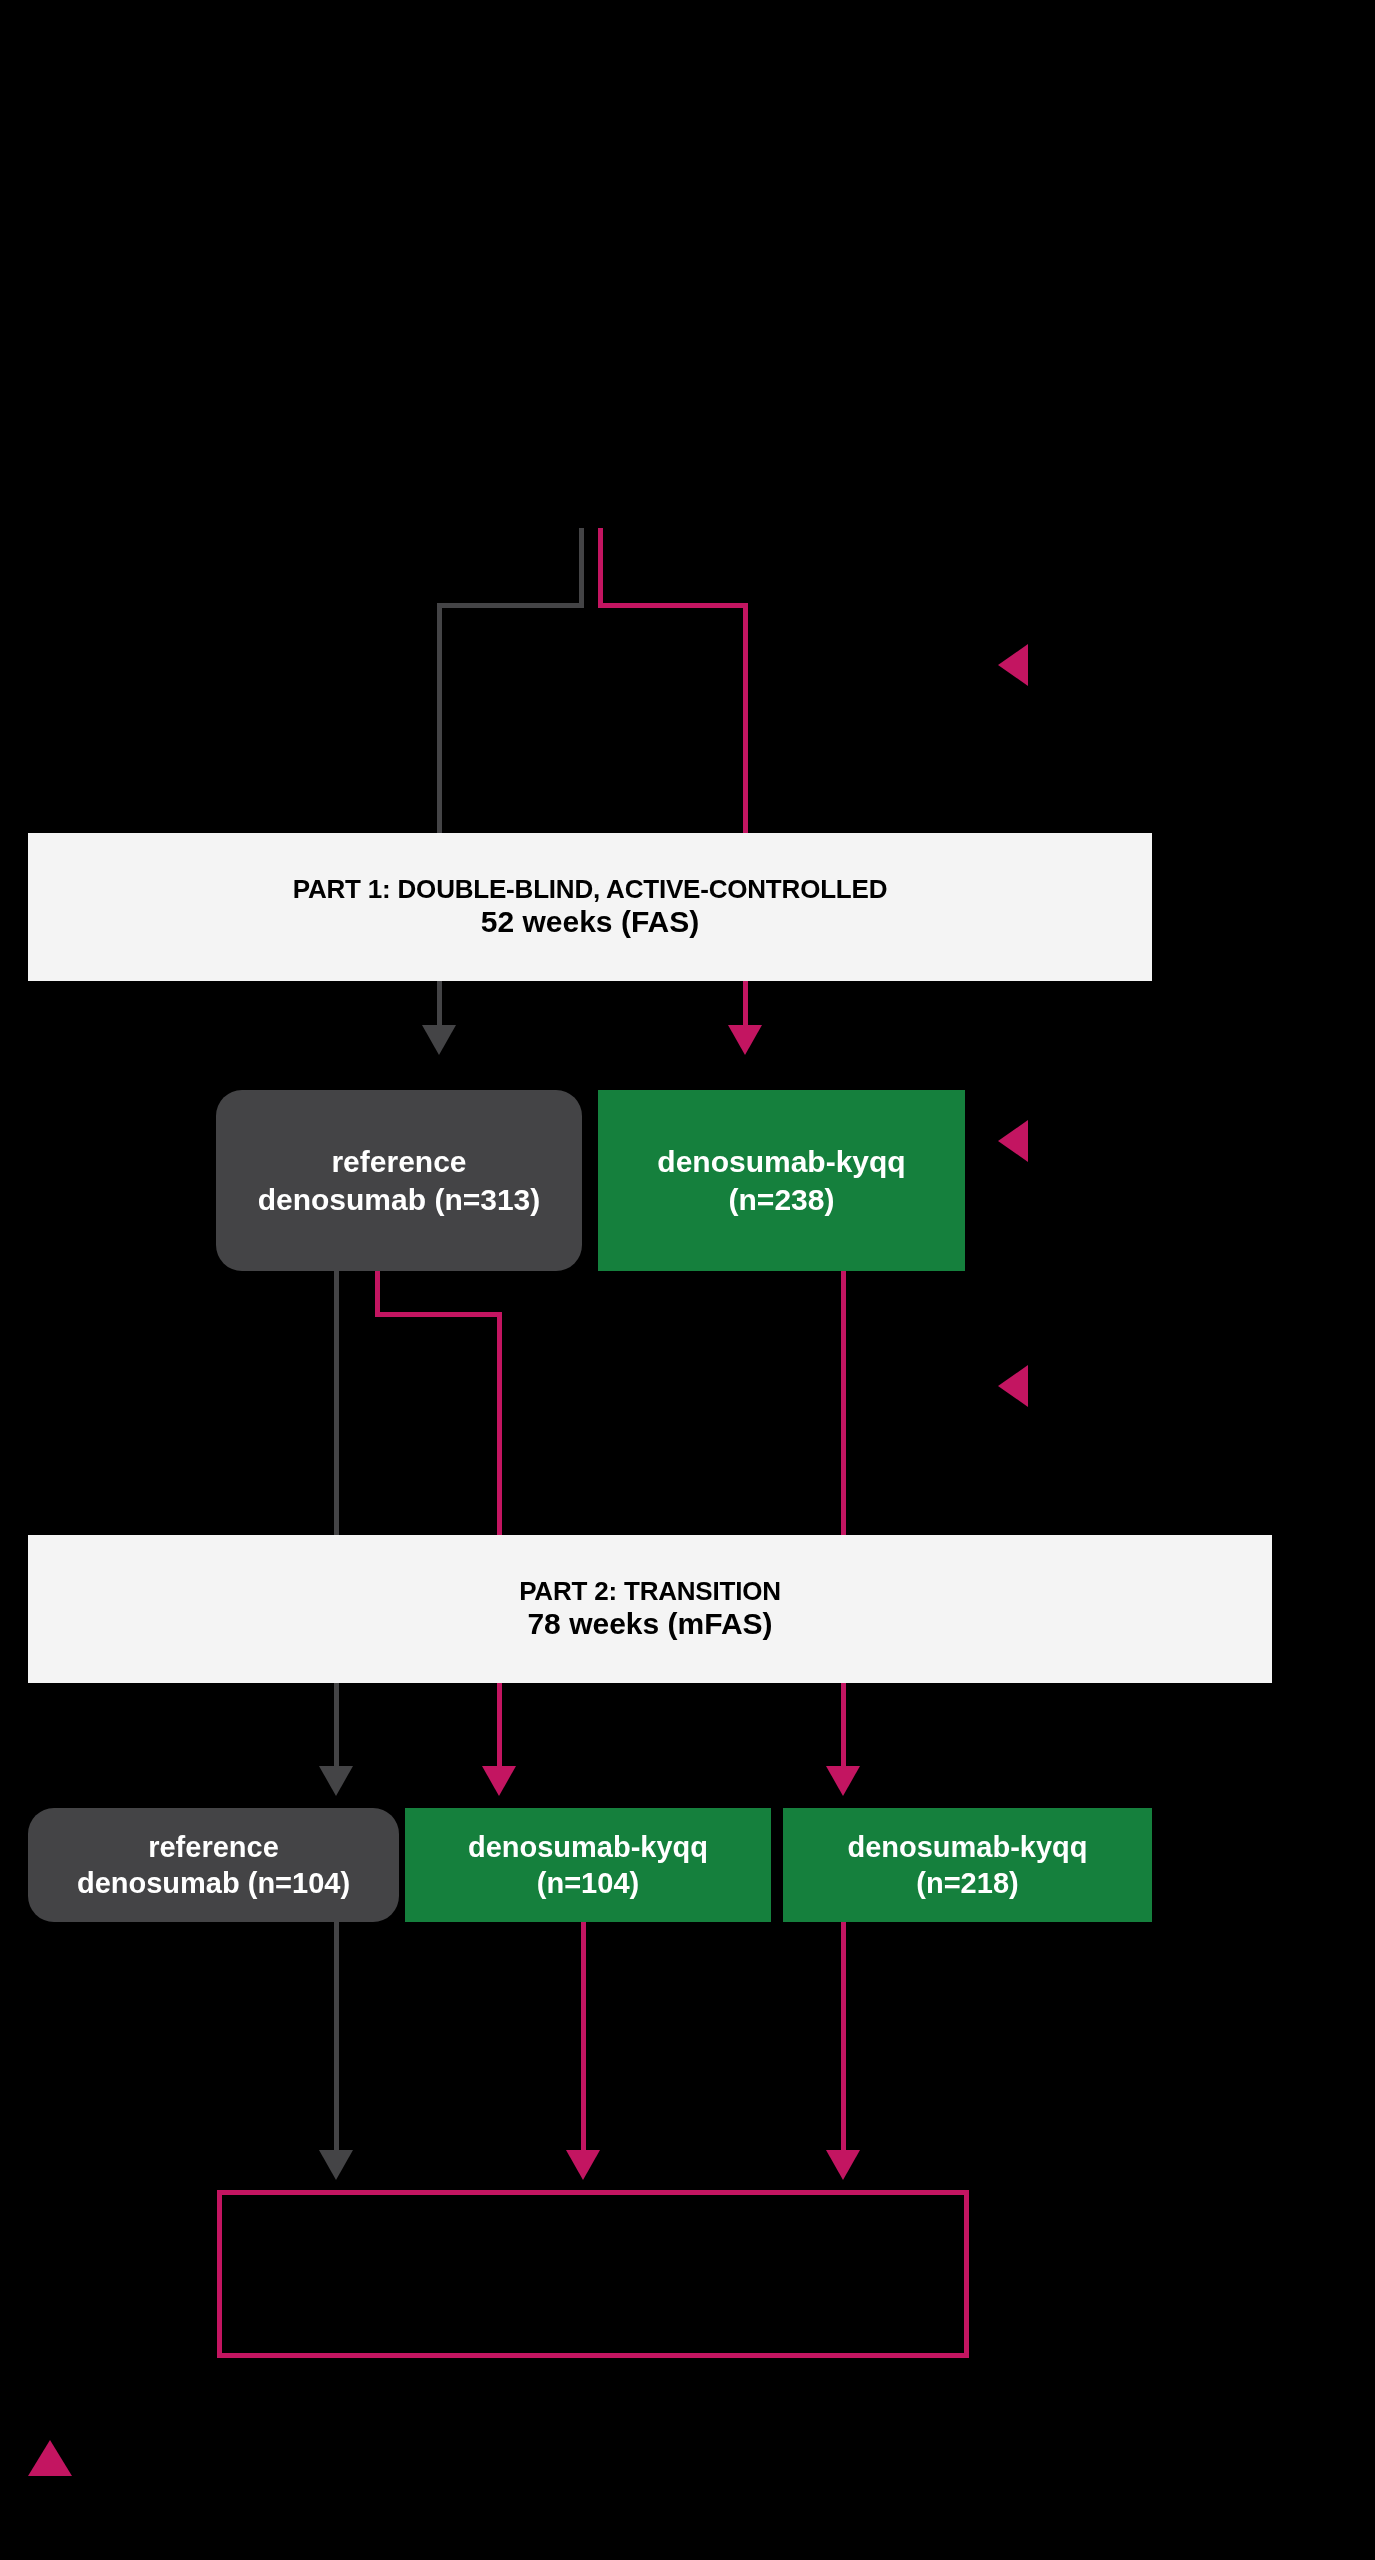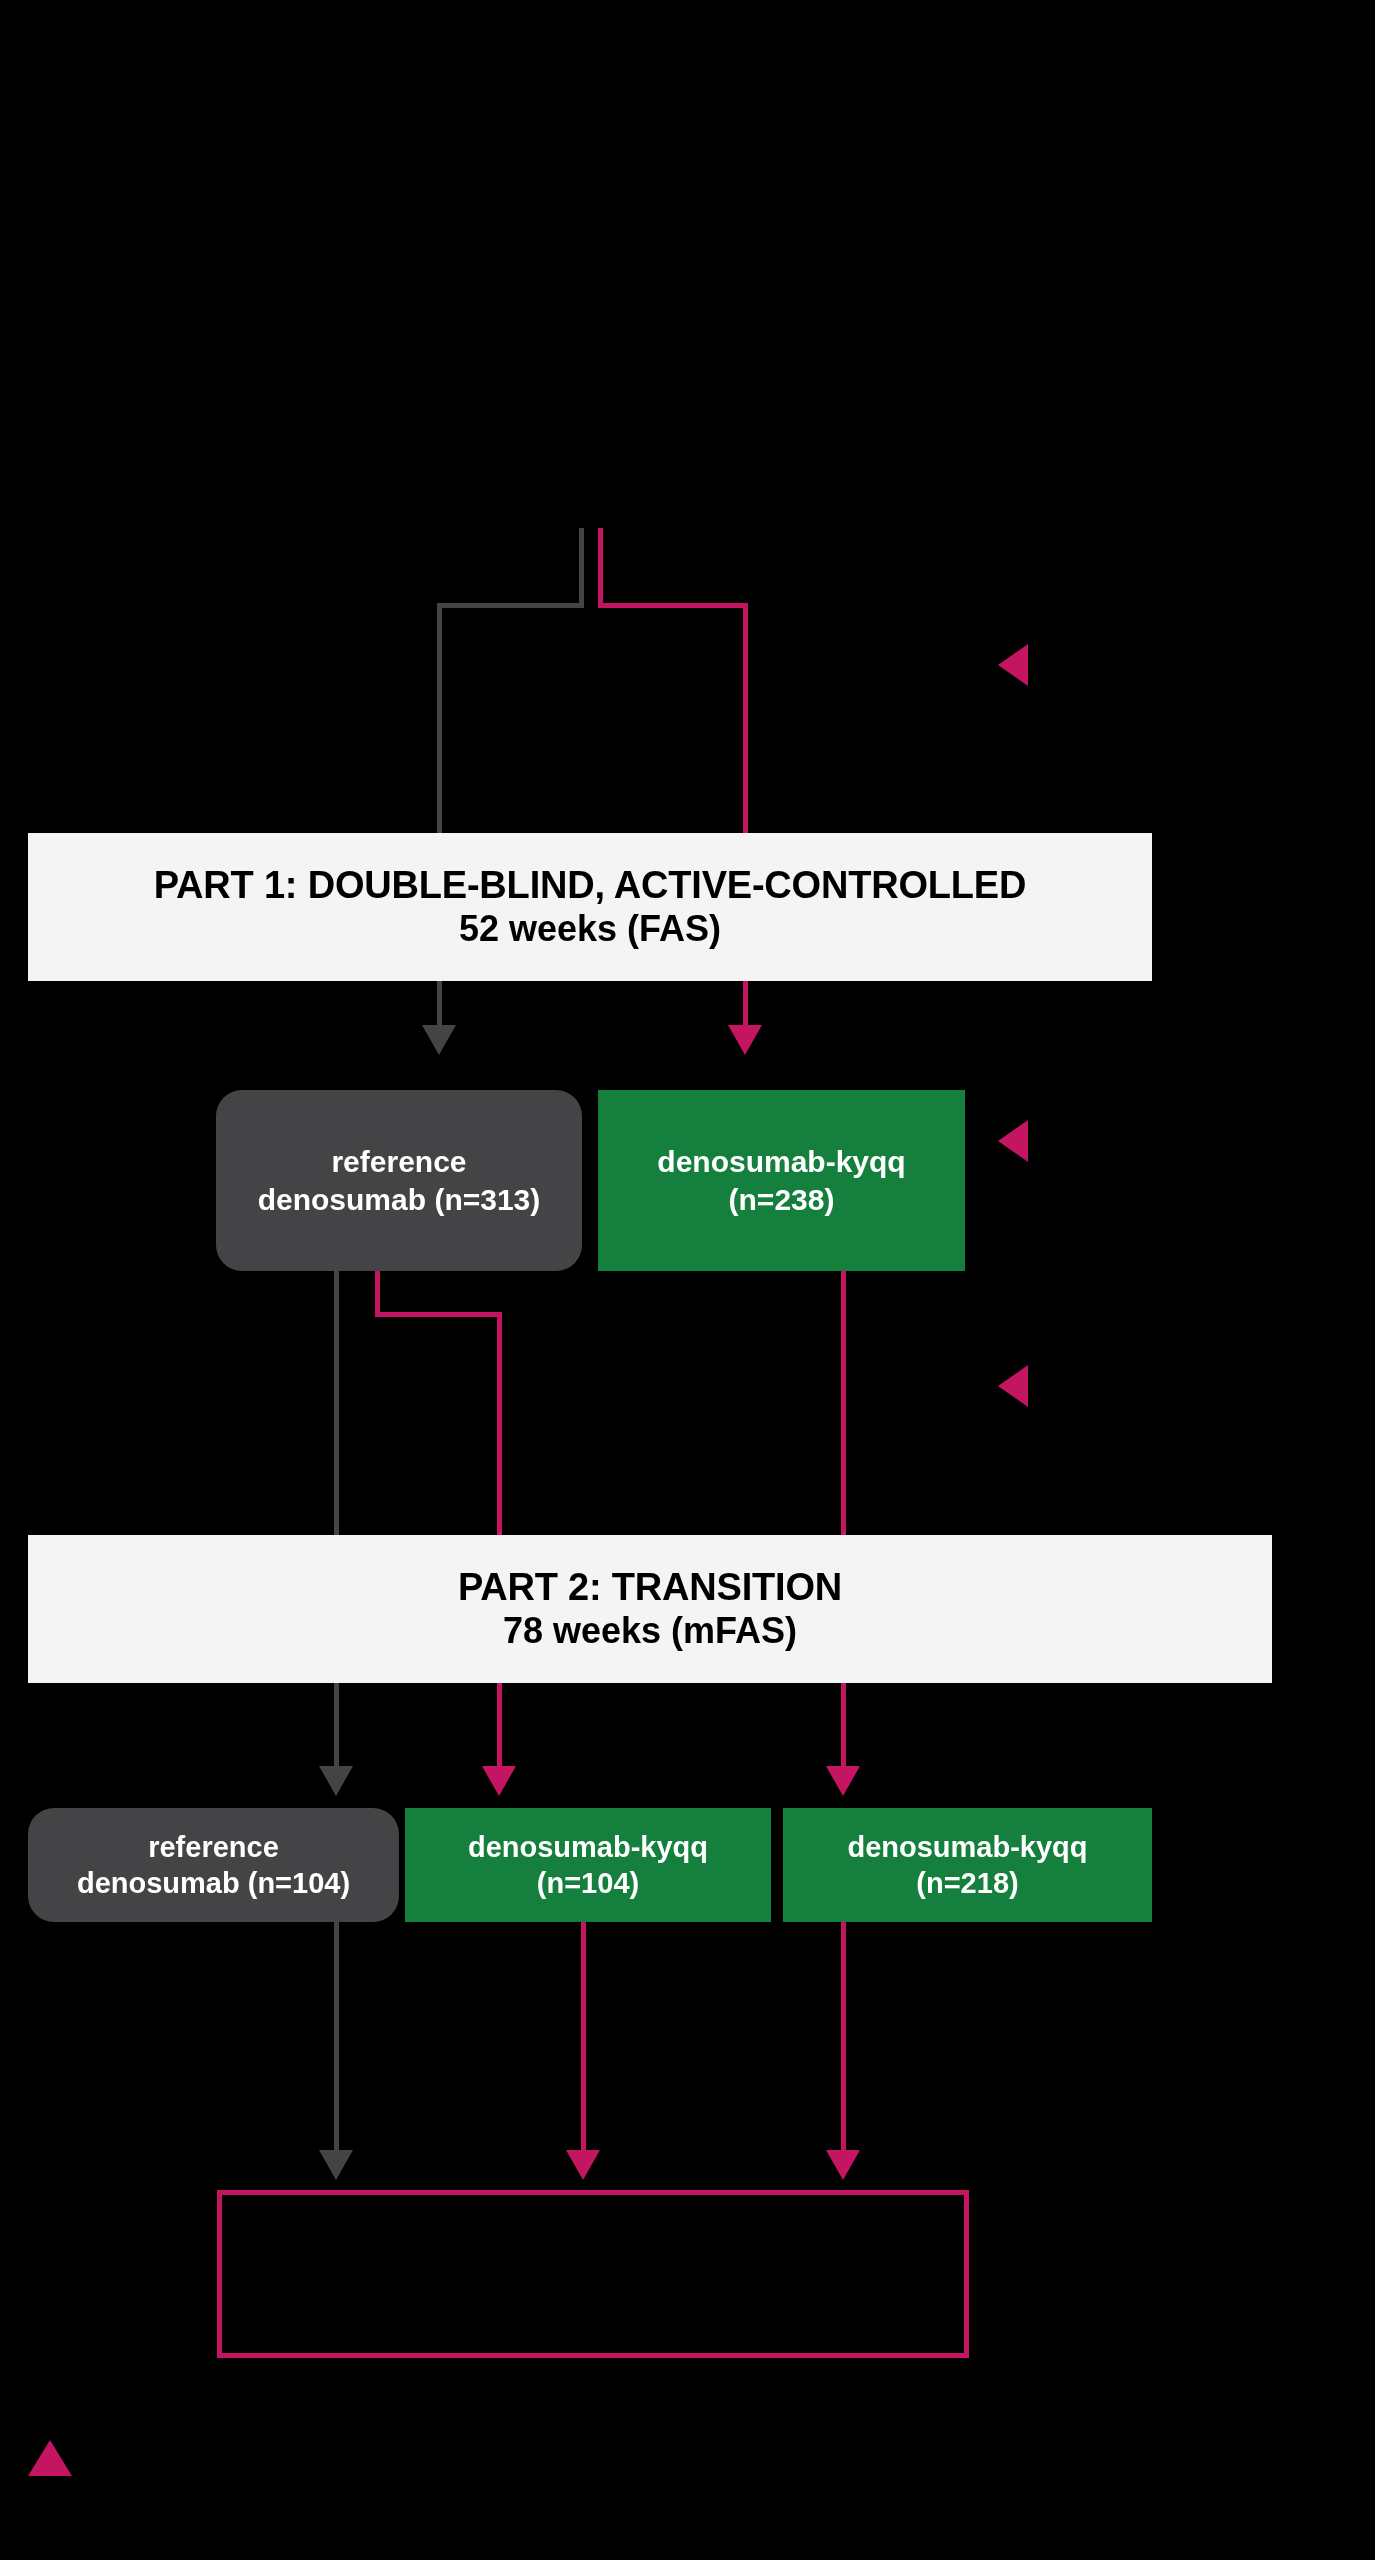--- a/index.html
+++ b/index.html
@@ -65,28 +65,28 @@
     color: #000000;
     display: flex;
     flex-direction: column;
     align-items: center;
     justify-content: center;
     text-align: center;
     box-sizing: border-box;
   }
   .banner .line1 {
     font-weight: bold;
-    font-size: 38px;
+    font-size: 26px;
     letter-spacing: -0.2px;
     line-height: 1.15;
     white-space: nowrap;
   }
   .banner .line2 {
     font-weight: bold;
-    font-size: 36px;
+    font-size: 30px;
     line-height: 1.15;
     white-space: nowrap;
   }
 
   
   .armbox {
     position: absolute;
     box-sizing: border-box;
     display: flex;
     align-items: center;

